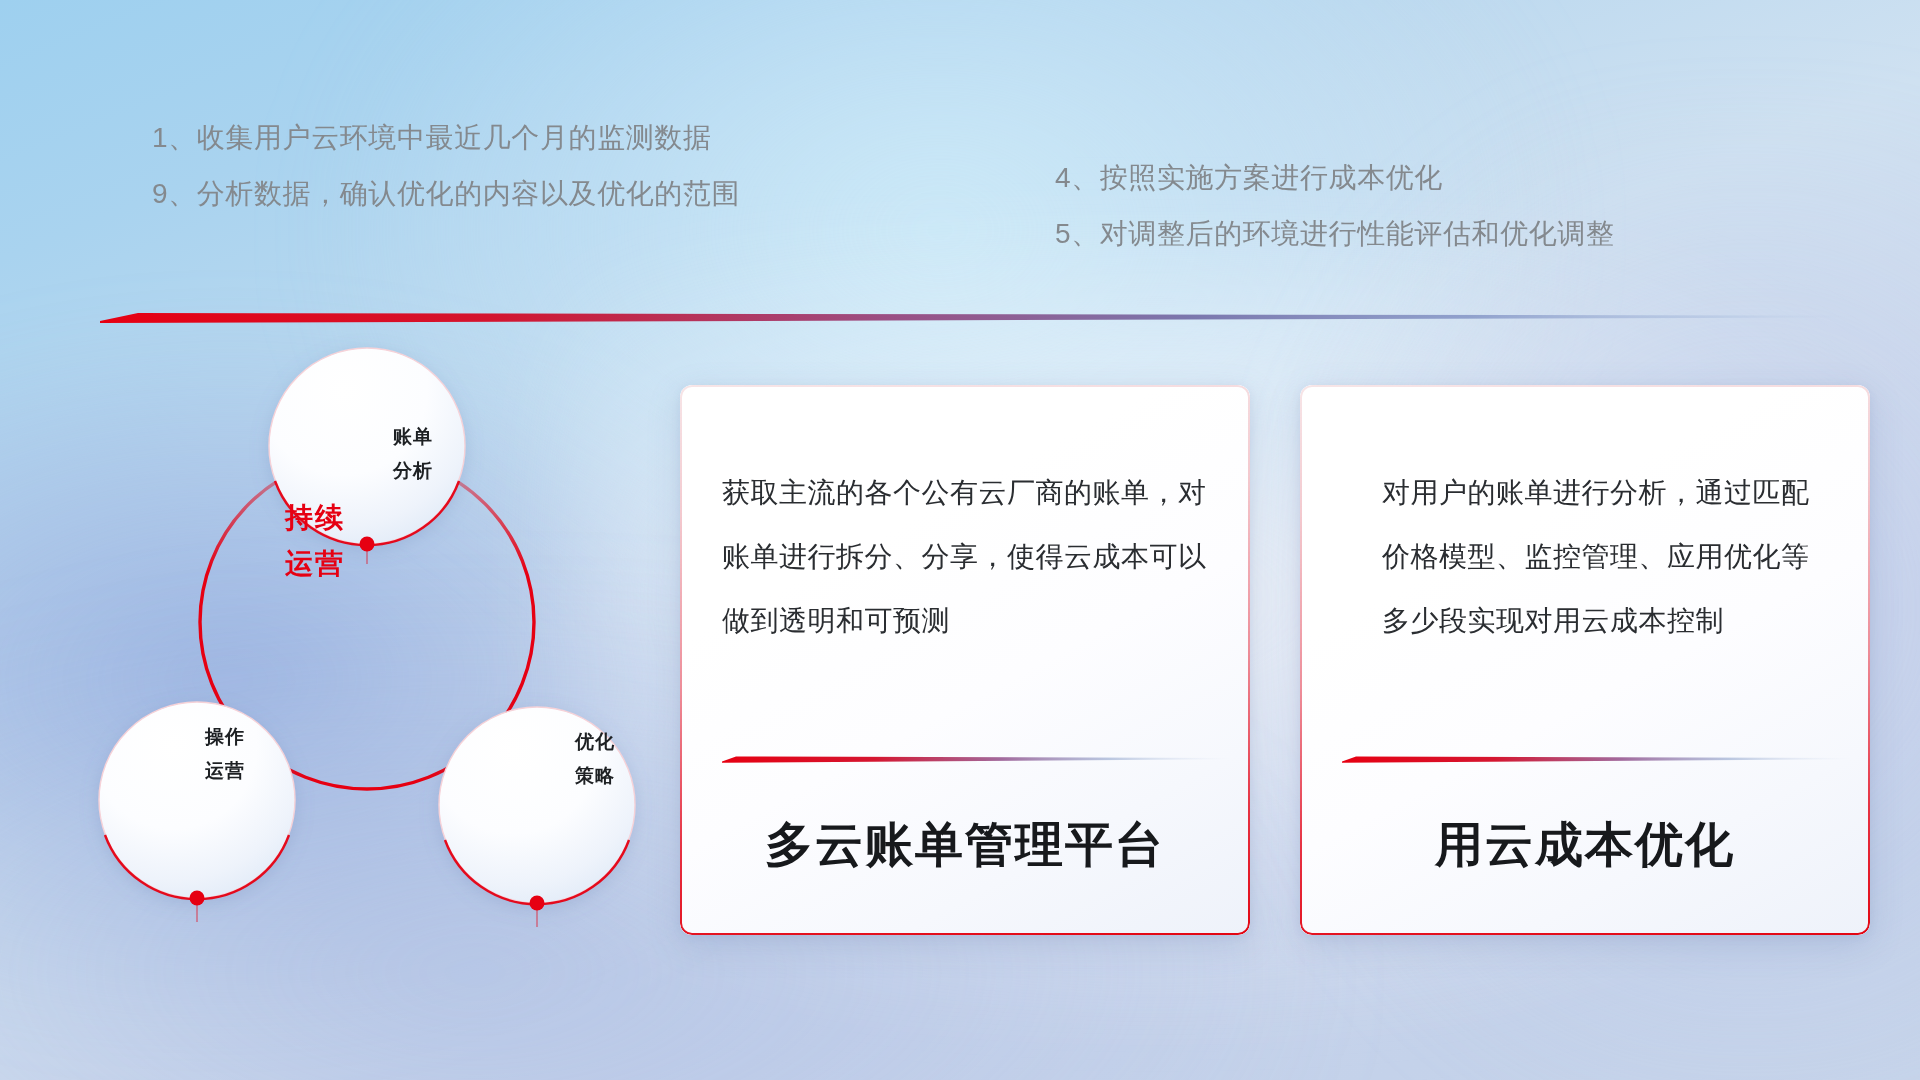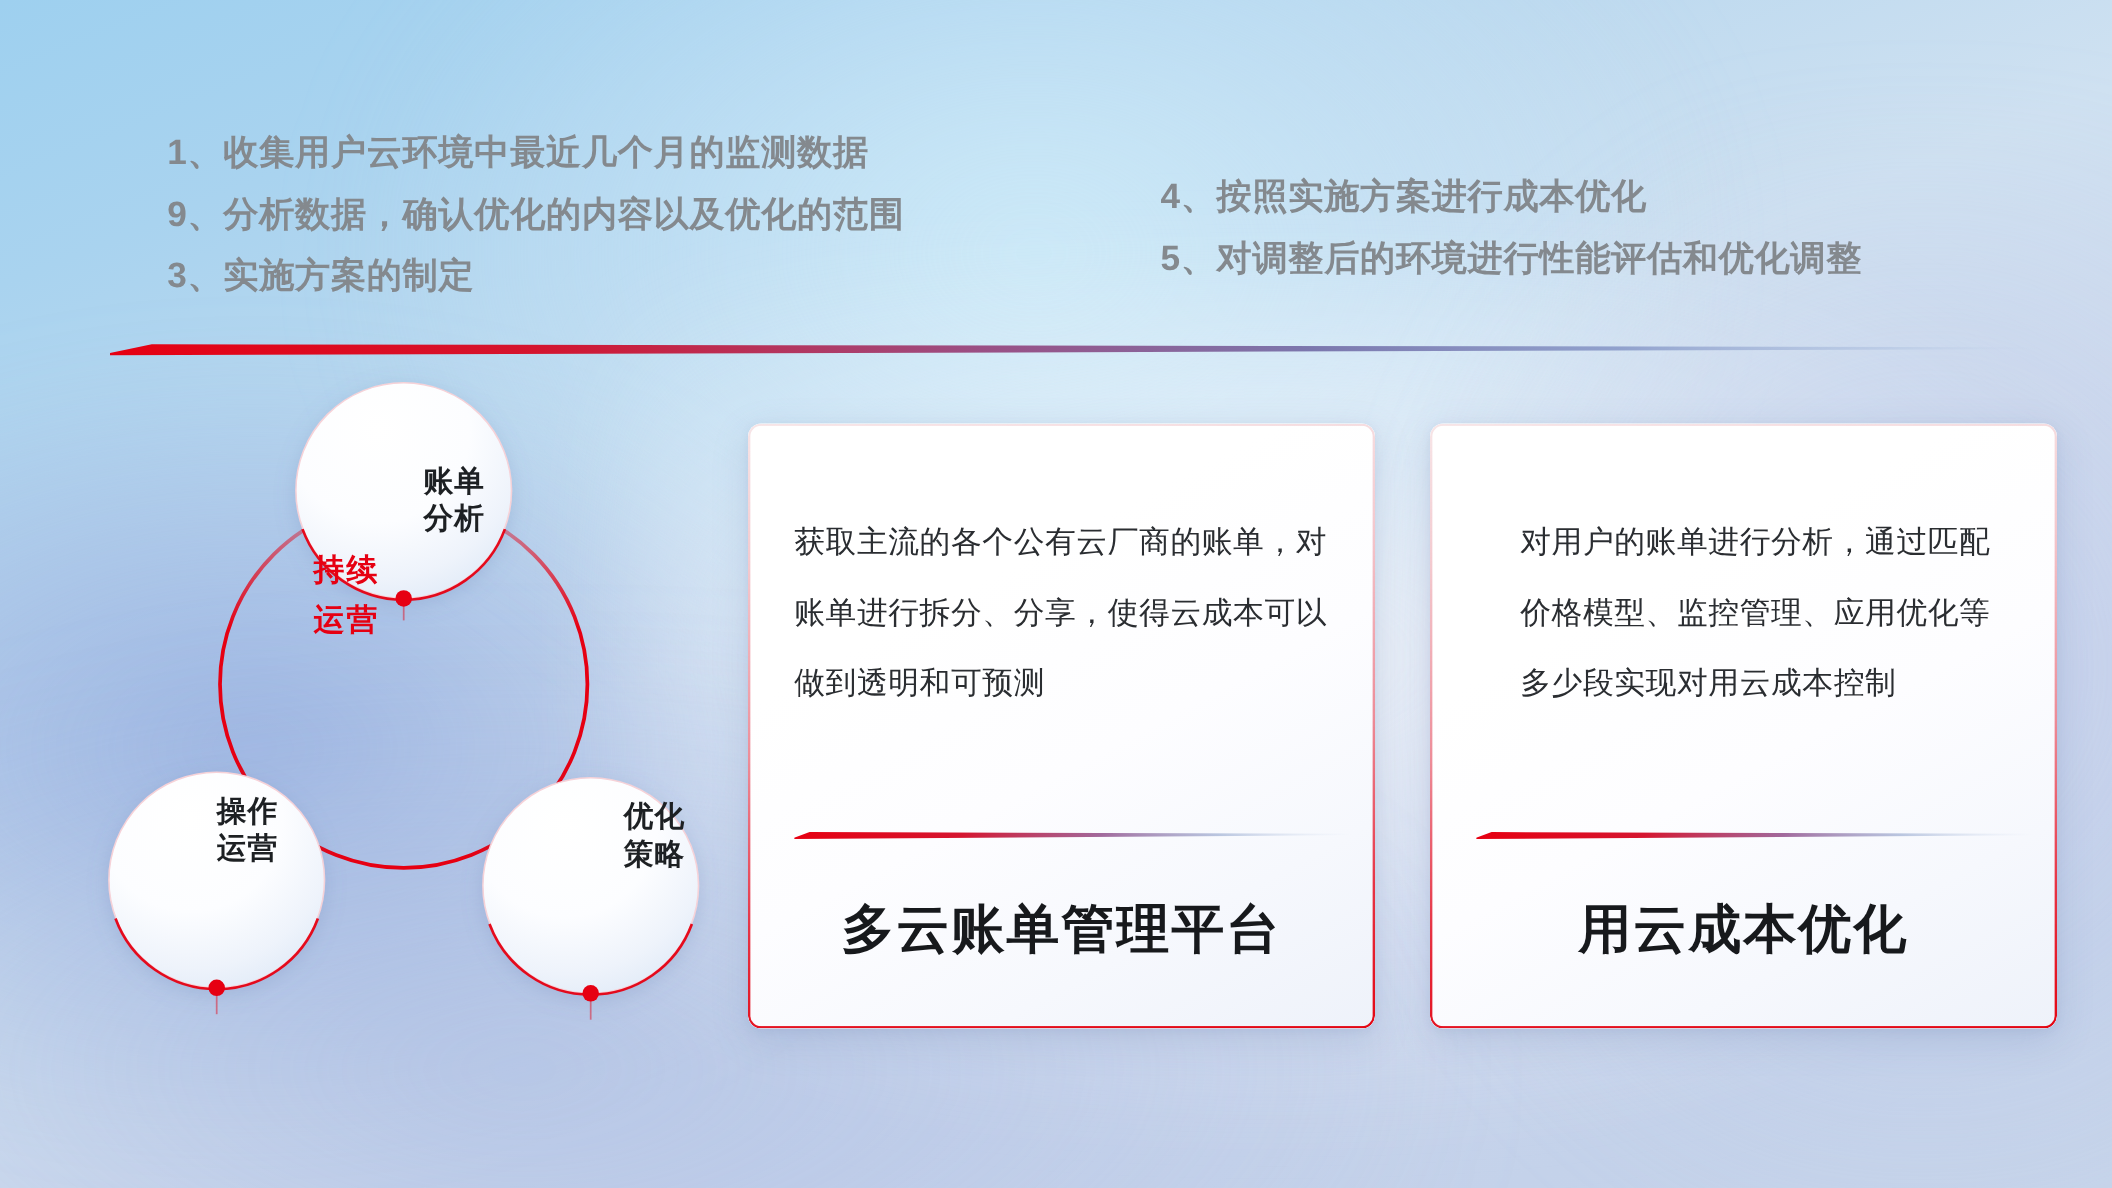--- a/index.html
+++ b/index.html
@@ -50,42 +50,42 @@
     filter:blur(48px);
   }
 
   
   .list-wrap{position:absolute;left:0;top:0;width:1920px;}
   .list-col{position:absolute;}
   .list-col.left{left:152px;top:110px;}
   .list-col.right{left:1007px;top:150px;margin-left:48px;}
   .list-item{
     color:#84898e;
-    font-size:32px;
+    font-size:28px;
     line-height:56px;
     white-space:nowrap;
     letter-spacing:.6px;
-    font-weight:700;
+    font-weight:400;
   }
 
   
   .divider{
     position:absolute;left:100px;top:310px;width:1760px;height:14px;
   }
   .divider svg{display:block;width:100%;height:100%;}
 
   
   .diagram{position:absolute;left:95px;top:350px;width:545px;height:615px;}
   .diagram svg{display:block;width:100%;height:100%;overflow:visible;}
   .node-label{
     position:absolute;
     text-align:center;
     color:#1d2023;
     font-weight:700;
-    font-size:27px;
+    font-size:19px;
     line-height:34px;
     letter-spacing:1px;
     white-space:pre-line;
   }
   .node-bill{left:238px;top:70px;width:160px;}
   .node-ops {left:50px; top:370px;width:160px;}
   .node-opt {left:420px;top:375px;width:160px;}
   .center-label{
     position:absolute;left:190px;top:145px;width:250px;
     text-align:left;
@@ -152,21 +152,20 @@
   <div class="bg-glow-b"></div>
   <div class="bg-glow-c"></div>
   <div class="bg-glow-d"></div>
   <div class="bg-glow-e"></div>
 </div>
 
 <div class="list-wrap">
   <div class="list-col left">
     <div class="list-item">1、收集用户云环境中最近几个月的监测数据</div>
     <div class="list-item">9、分析数据，确认优化的内容以及优化的范围</div>
-    <div class="list-item">3、实施方案的制定</div>
   </div>
   <div class="list-col right">
     <div class="list-item">4、按照实施方案进行成本优化</div>
     <div class="list-item">5、对调整后的环境进行性能评估和优化调整</div>
   </div>
 </div>
 
 <div class="divider">
   <svg viewBox="0 0 1760 14" preserveAspectRatio="none">
     <defs>

